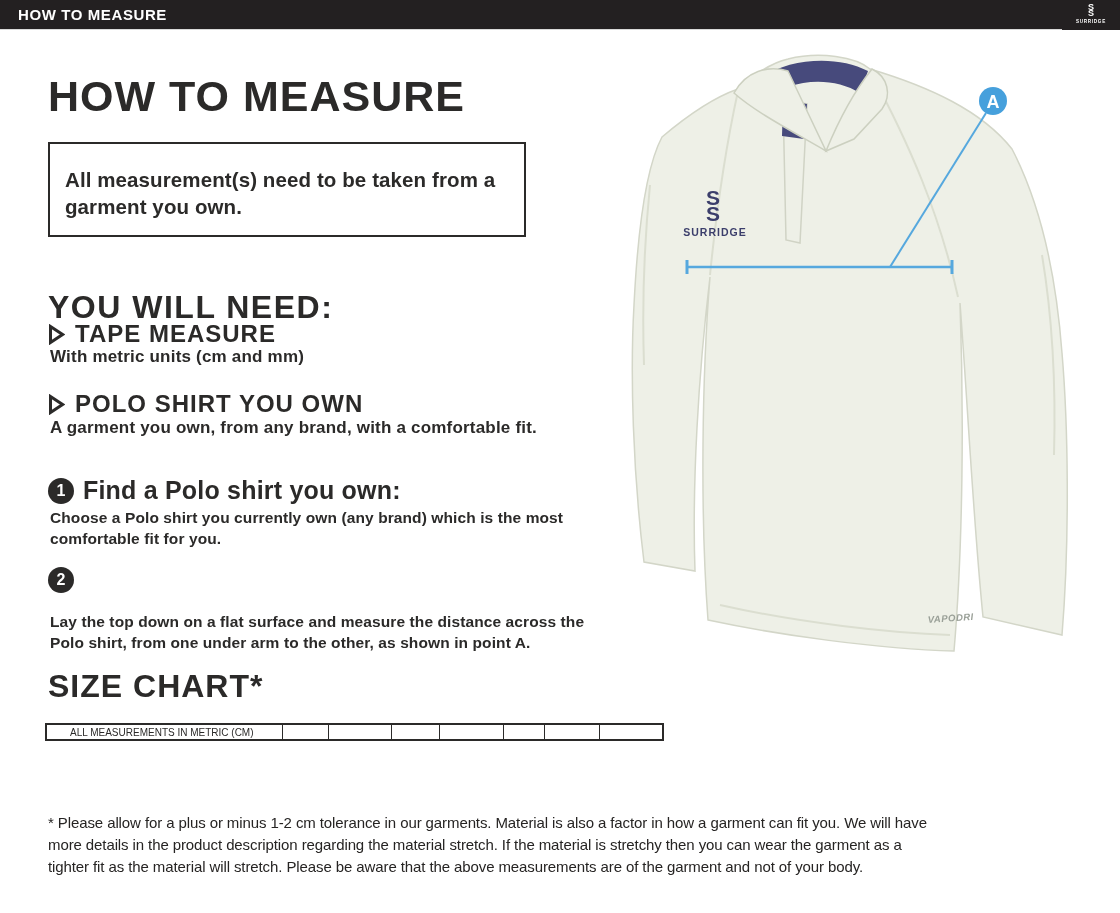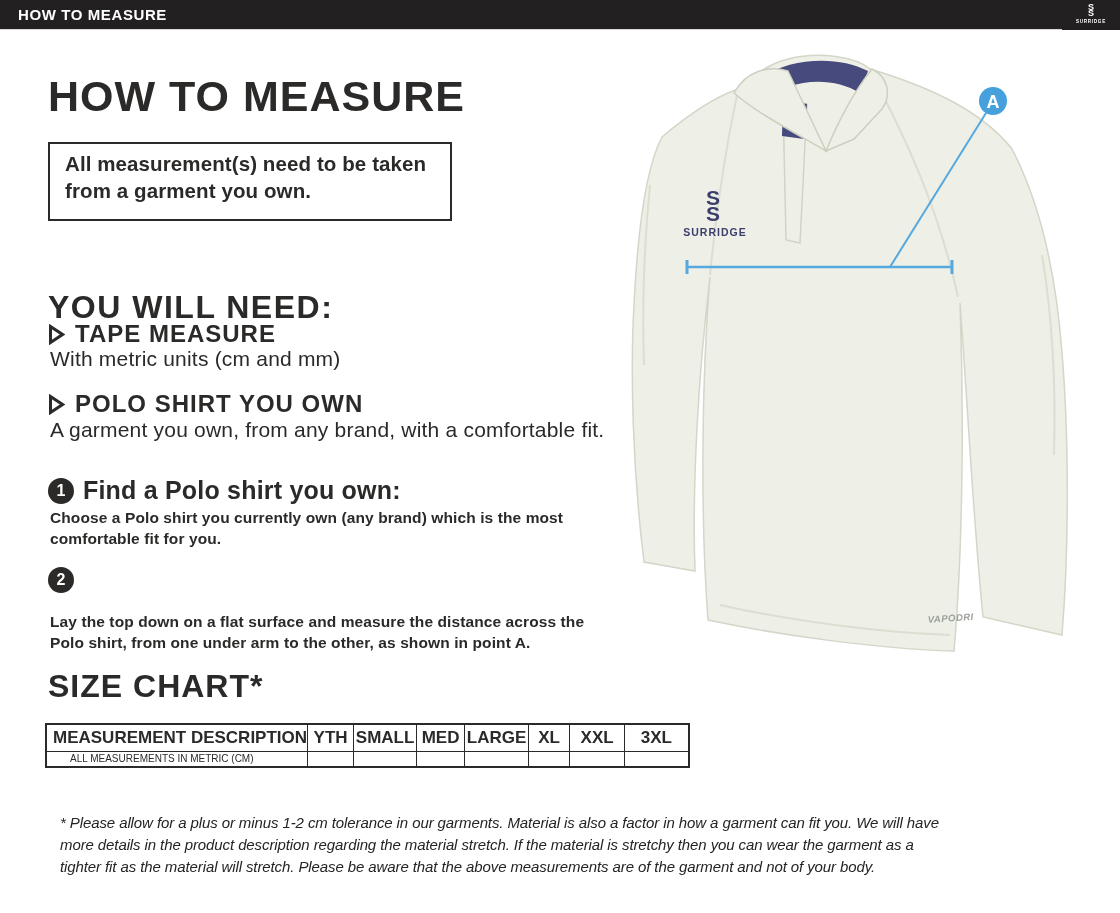--- a/index.html
+++ b/index.html
@@ -23,31 +23,31 @@
   }
   .brandmark .esses { font-size:9px; font-weight:bold; line-height:.62; letter-spacing:0; text-align:center; }
   .brandmark .brandword { font-size:4.6px; font-weight:bold; letter-spacing:.7px; margin-top:2px; }
 
   
   .page-title {
     position:absolute; left:48px; top:72px;
     font-size:43px; font-weight:800; letter-spacing:1px; color:#2b2a29;
   }
   .note-box {
-    position:absolute; left:48px; top:142px; width:404px;
-    border:2px solid #2b2a29; padding:6px 15px 14px 15px;
+    position:absolute; left:48px; top:142px; width:478px;
+    border:2px solid #2b2a29; padding:22px 15px 14px 15px;
     font-size:20.5px; font-weight:bold; line-height:1.33; letter-spacing:.1px;
   }
   .need-heading {
     position:absolute; left:48px; top:257px;
     font-size:32px; font-weight:800; letter-spacing:1.5px;margin-top:32px;
   }
   .need-item-title { position:absolute; display:flex; align-items:center; gap:10px;
     font-size:24px; font-weight:bold; letter-spacing:1px; }
-  .need-item-sub { position:absolute; font-size:21px; font-weight:normal; letter-spacing:.2px; }
+  .need-item-sub { position:absolute; font-size:17px; font-weight:bold; letter-spacing:.2px; }
   #need1-title { left:48px; top:320px; }
   #need1-sub  { left:50px; top:347px; }
   #need2-title { left:48px; top:390px; }
   #need2-sub  { left:50px; top:418px; }
   .tri-icon { display:inline-block; width:17px; height:21px; }
 
   .step-title { position:absolute; display:flex; align-items:center; gap:9px;
     font-size:25px; font-weight:bold; letter-spacing:.2px; }
   .step-num {
     width:26px; height:26px; border-radius:50%; background:#2b2a29; color:#fff;
@@ -72,22 +72,22 @@
   }
   .size-table th, .size-table td { border:1.5px solid #2b2a29; overflow:hidden; white-space:nowrap; }
   .size-table th { font-size:17px; font-weight:bold; height:27px; text-align:center; letter-spacing:0; }
   .size-table th.desc { text-align:left; padding-left:6px; }
   .size-table tr.metric td { font-size:10px; font-weight:normal; height:16px; padding-left:23px; }
   .size-table tr.chest td { font-size:13.5px; height:22px; text-align:center; }
   .size-table tr.chest td.label { text-align:left; padding-left:5px; font-size:13px; font-weight:bold; }
   .c0{width:236px}.c1{width:46px}.c2{width:63px}.c3{width:48px}.c4{width:64px}.c5{width:41px}.c6{width:55px}.c7{width:64px}
 
   .footnote {
-    position:absolute; left:60px; top:812px; width:880px;
-    font-size:15px; font-weight:normal; line-height:1.45; letter-spacing:-0.1px; color:#262423;font-style:italic;
+    position:absolute; left:48px; top:812px; width:880px;
+    font-size:15px; font-weight:normal; line-height:1.45; letter-spacing:-0.1px; color:#262423;
   }
 
   
   .shirt-figure { position:absolute; left:620px; top:45px; width:500px; height:620px; }
 </style>
 </head>
 <body>
 
 <div class="topbar">
   <div class="topbar-title">HOW TO MEASURE</div>
@@ -131,30 +131,20 @@
   <span class="step-num">2</span>
 </div>
 <div class="step-desc" id="step2-desc">Lay the top down on a flat surface and measure the distance across the Polo shirt, from one under arm to the other, as shown in point A.</div>
 
 <div class="sizechart-heading">
   <span class="big">SIZE CHART*</span>
 </div>
 
 <table class="size-table">
   <tbody>
-      <tr>
-    <th class="desc c0">MEASUREMENT DESCRIPTION</th>
-    <th class="c1">YTH</th>
-    <th class="c2">SMALL</th>
-    <th class="c3">MED</th>
-    <th class="c4">LARGE</th>
-    <th class="c5">XL</th>
-    <th class="c6">XXL</th>
-    <th class="c7">3XL</th>
-  </tr>
   <tr class="metric">
     <td class="c0">ALL MEASUREMENTS IN METRIC (CM)</td>
     <td class="c1"></td>
     <td class="c2"></td>
     <td class="c3"></td>
     <td class="c4"></td>
     <td class="c5"></td>
     <td class="c6"></td>
     <td class="c7"></td>
   </tr>

